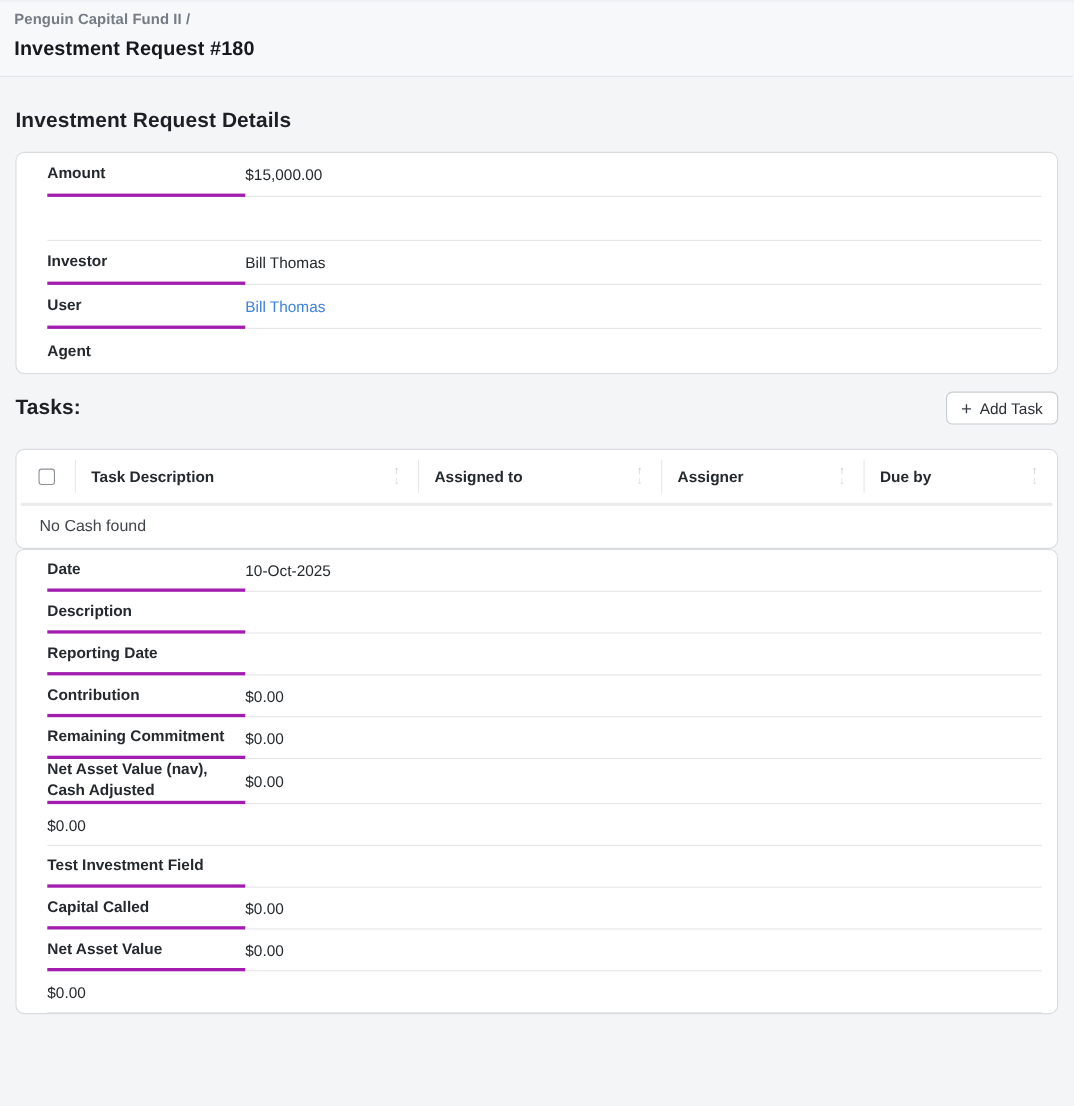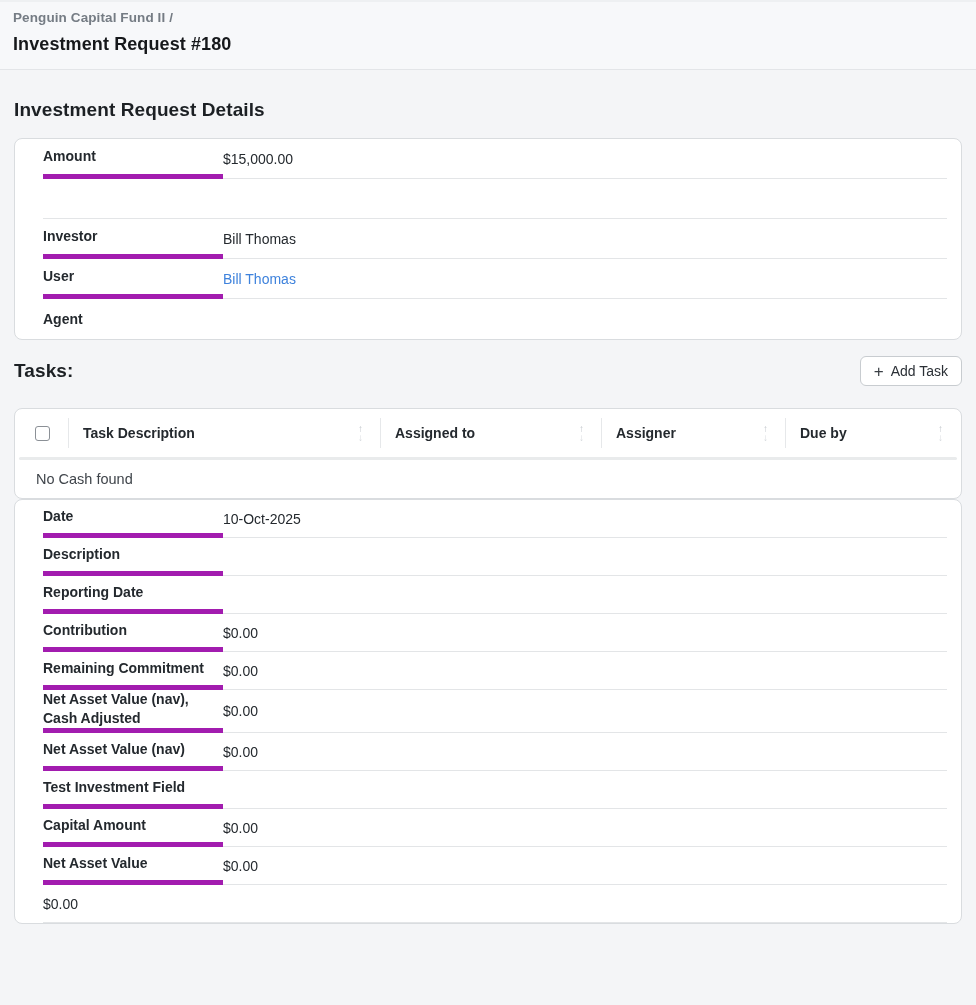--- a/index.html
+++ b/index.html
@@ -53,21 +53,21 @@
     min-height:38px;
     padding:0 14px 0 28px;
     align-items:stretch;
   }
   #details-card .field-row { min-height:40px; }
   .field-label {
     width:180px; flex:0 0 180px;
     font-size:14px; font-weight:bold; color:#24292e;
     display:flex; align-items:center;
     line-height:19px;
-    border-bottom:5px solid #a21caf;
+    border-bottom:3px solid #a21caf;
     padding-right:10px;
   }
   .field-value {
     flex:1;
     font-size:14px; color:#24292e;
     display:flex; align-items:center;
     border-bottom:1px solid #e3e5e7;
   }
   .field-row.last .field-label,
   .field-row.last .field-value { border-bottom:none; }
@@ -246,31 +246,30 @@
     <div class="field-label">Remaining Commitment</div>
     <div class="field-value">$0.00</div>
   </div>
 
   <div class="field-row">
     <div class="field-label">Net Asset Value (nav), Cash Adjusted</div>
     <div class="field-value">$0.00</div>
   </div>
 
   <div class="field-row">
-    <div class="field-label">Net Asset Value (nav)</div>
     <div class="field-value">$0.00</div>
   </div>
 
   <div class="field-row">
     <div class="field-label">Test Investment Field</div>
     <div class="field-value"></div>
   </div>
 
   <div class="field-row">
-    <div class="field-label">Capital Amount</div>
+    <div class="field-label">Capital Called</div>
     <div class="field-value">$0.00</div>
   </div>
 
   <div class="field-row">
     <div class="field-label">Net Asset Value</div>
     <div class="field-value">$0.00</div>
   </div>
 
   <div class="field-row">
     <div class="field-value">$0.00</div>

